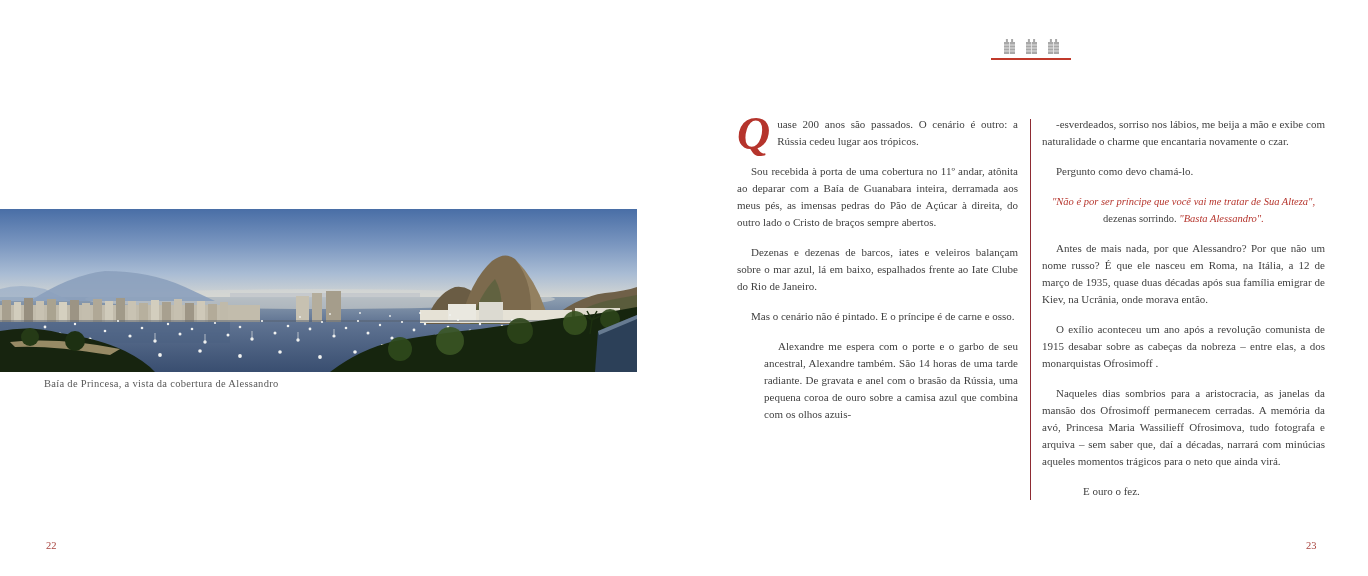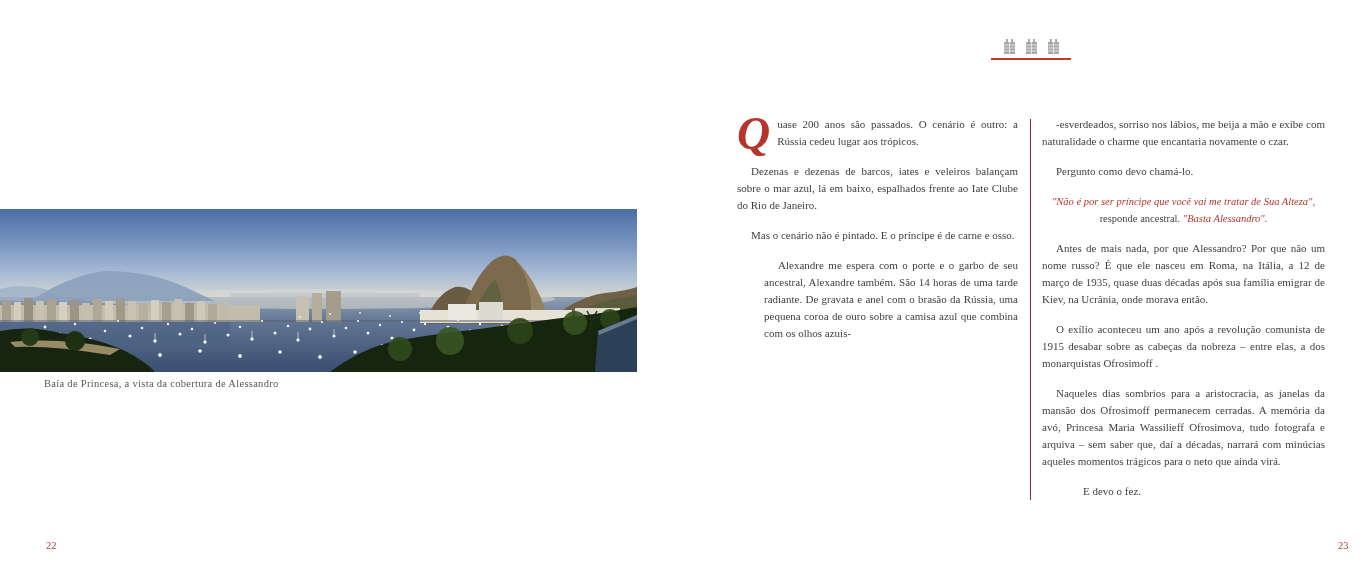--- a/index.html
+++ b/index.html
@@ -16,21 +16,21 @@
   .photo svg { display:block; width:100%; height:100%; }
   .photo-caption {
     position:absolute; left:44px; top:378px;
     font-size:10.5px; letter-spacing:.3px; color:#575757;
   }
   .pagenum {
     position:absolute; top:540px; font-size:10.5px; color:#a8433e;
     font-family:"Liberation Serif", serif;
   }
   .pagenum-left  { left:46px; }
-  .pagenum-right { left:1306px;margin-left:32px; }
+  .pagenum-right { left:1306px; }
 
   
   .ornament { position:absolute; left:737px; top:38px; width:588px; text-align:center; }
   .crown-row { display:flex; justify-content:center; gap:9px; height:16px; }
   .crown-row svg { display:block; }
   .header-rule { width:80px; height:2px; background:#c0392b; margin:4px auto 0; }
   .chapter-title {
     margin-top:11px; font-family:"Liberation Sans", sans-serif;
     font-size:13px; font-weight:400; letter-spacing:4.5px; text-indent:4.5px;
     color:#8f8f8f; white-space:nowrap;
@@ -259,37 +259,38 @@
     </div>
     <div class="header-rule"></div>
   </div>
 
   <div class="columns">
 
     <div class="col col-1">
       <p class="no-indent">
         <span class="dropcap">Q</span><span>uase 200 anos são passados. O cenário é outro: a Rússia cedeu lugar aos trópicos.</span>
       </p>
+      <p>Sou recebida à porta de uma cobertura no 11º andar, atônita ao deparar com a Baía de Guanabara inteira, derramada aos meus pés, as imensas pedras do Pão de Açúcar à direita, do outro lado o Cristo de braços sempre abertos.</p>
       <p>Dezenas e dezenas de barcos, iates e veleiros balançam sobre o mar azul, lá em baixo, espalhados frente ao Iate Clube do Rio de Janeiro.</p>
       <p>Mas o cenário não é pintado. E o príncipe é de carne e osso.</p>
       <p>Alexandre me espera com o porte e o garbo de seu ancestral, Alexandre também. São 14 horas de uma tarde radiante. De gravata e anel com o brasão da Rússia, uma pequena coroa de ouro sobre a camisa azul que combina com os olhos azuis-</p>
     </div>
 
     <div class="col-divider"></div>
 
     <div class="col col-2">
       <p>-esverdeados, sorriso nos lábios, me beija a mão e exibe com naturalidade o charme que encantaria novamente o czar.</p>
       <p>Pergunto como devo chamá-lo.</p>
       <p class="quote-para">
         <span class="quote-red quote-line1">"Não é por ser príncipe que você vai me tratar de Sua Alteza",</span>
-        <span class="quote-plain">responde ancestral.  </span><span class="quote-red">"Basta Alessandro".</span>
+        <span class="quote-plain">dezenas sorrindo.  </span><span class="quote-red">"Basta Alessandro".</span>
       </p>
       <p>Antes de mais nada, por que Alessandro? Por que não um nome russo? É que ele nasceu em Roma, na Itália, a 12 de março de 1935, quase duas décadas após sua família emigrar de Kiev, na Ucrânia, onde morava então.</p>
       <p>O exílio aconteceu um ano após a revolução comunista de 1915 desabar sobre as cabeças da nobreza – entre elas, a dos monarquistas Ofrosimoff .</p>
       <p>Naqueles dias sombrios para a aristocracia, as janelas da mansão dos Ofrosimoff permanecem cerradas.  A memória da avó, Princesa Maria Wassilieff Ofrosimova, tudo fotografa e arquiva – sem saber que, daí a décadas, narrará com minúcias aqueles momentos trágicos para o neto que ainda virá.</p>
-      <p>E devo o fez.</p>
+      <p>E ouro o fez.</p>
     </div>
 
   </div>
 
   <div class="pagenum pagenum-right">23</div>
 
 </div>
 
 </body></html>

